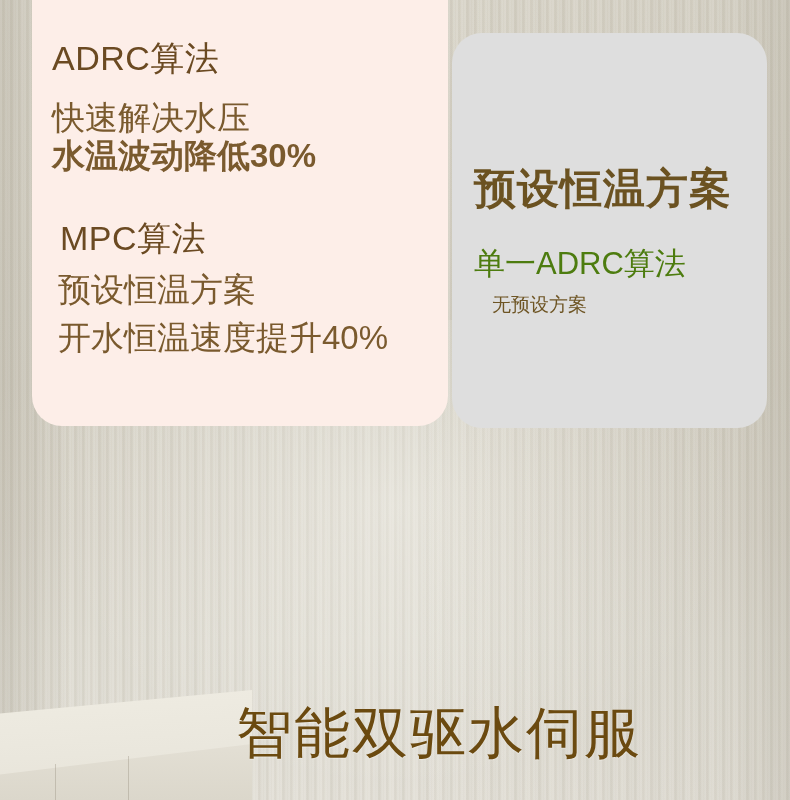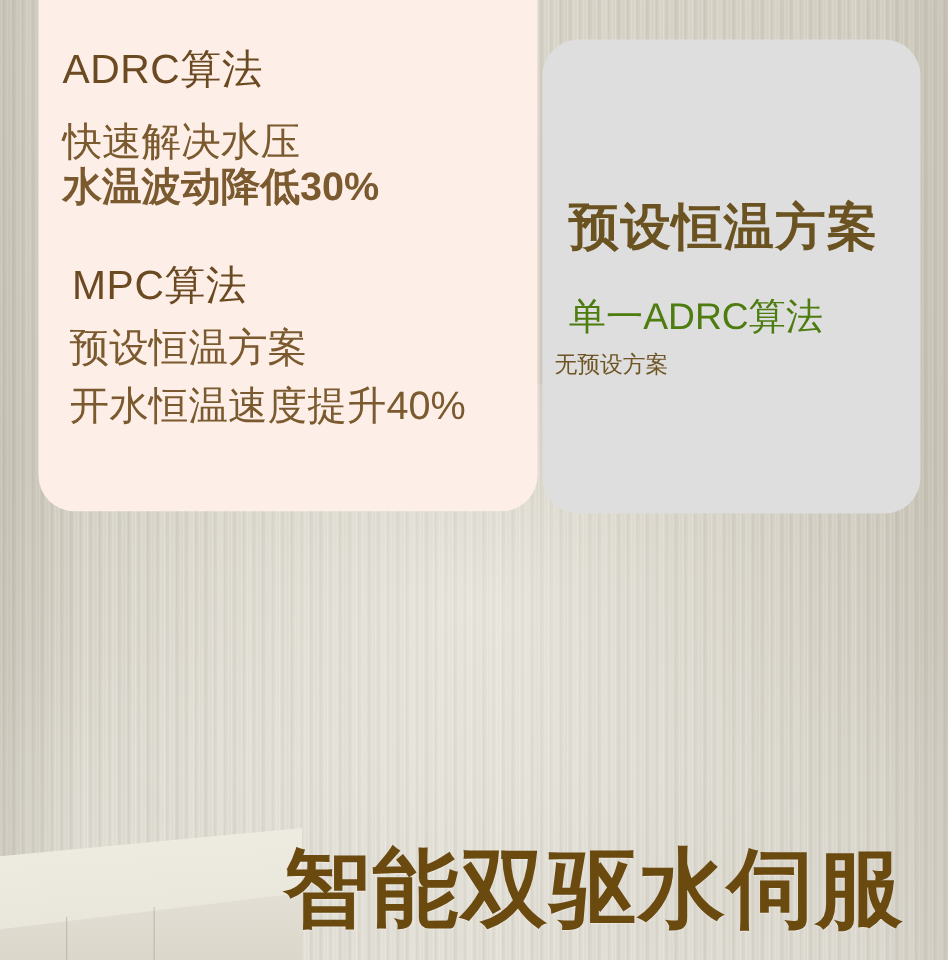--- a/index.html
+++ b/index.html
@@ -180,31 +180,31 @@
   #leftH1       { top: 124px; }
   #leftB1a      { top: 180px; }
   #leftB1b      { top: 218px; font-weight: bold; }
   #leftH2       { top: 304px;  left: 28px; }
   #leftB2a      { top: 352px;  left: 26px; }
   #leftB2b      { top: 400px;  left: 26px; }
 
   
   #rightH       { top: 133px; left: 22px; }
   #rightSub     { top: 212px; left: 22px; }
-  #rightS1      { top: 259px; left: 10px; text-align: center; }
+  #rightS1      { top: 259px; left: 40px; text-align: center; }
   #rightS2      { top: 286px; left: 22px; }
 
   
   .bottom-title {
     position: absolute;
     left: 236px;
     top: 702px;
     color: #6b4a10;
-    font-size: 72px;
-    font-weight: 700;
+    font-size: 56px;
+    font-weight: 400;
     letter-spacing: 2px;
     line-height: 1.1;
     white-space: nowrap;
     text-shadow: 0 1px 1px rgba(255,255,255,0.35);
   }
 </style>
 </head>
 <body>
 
 <div id="page">

